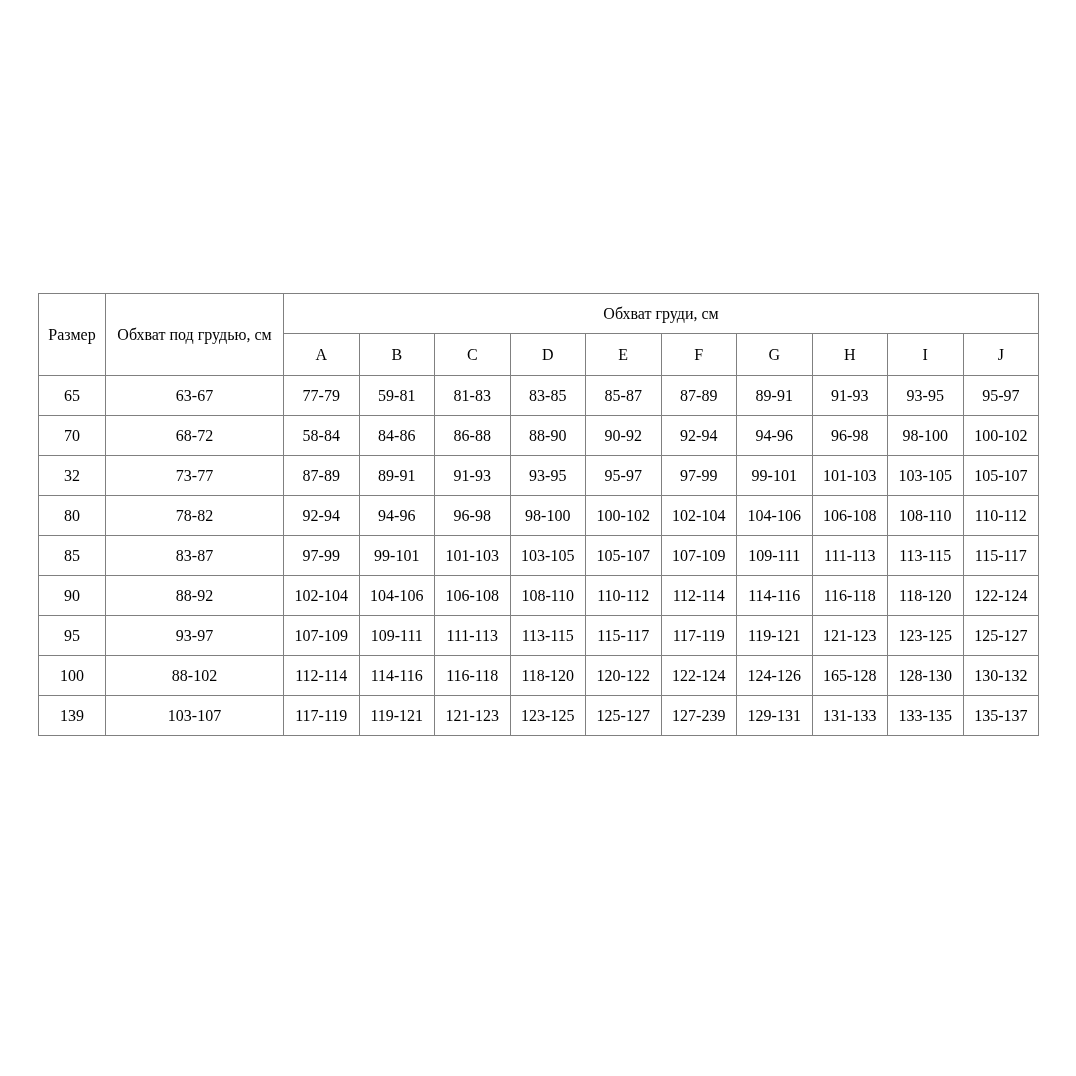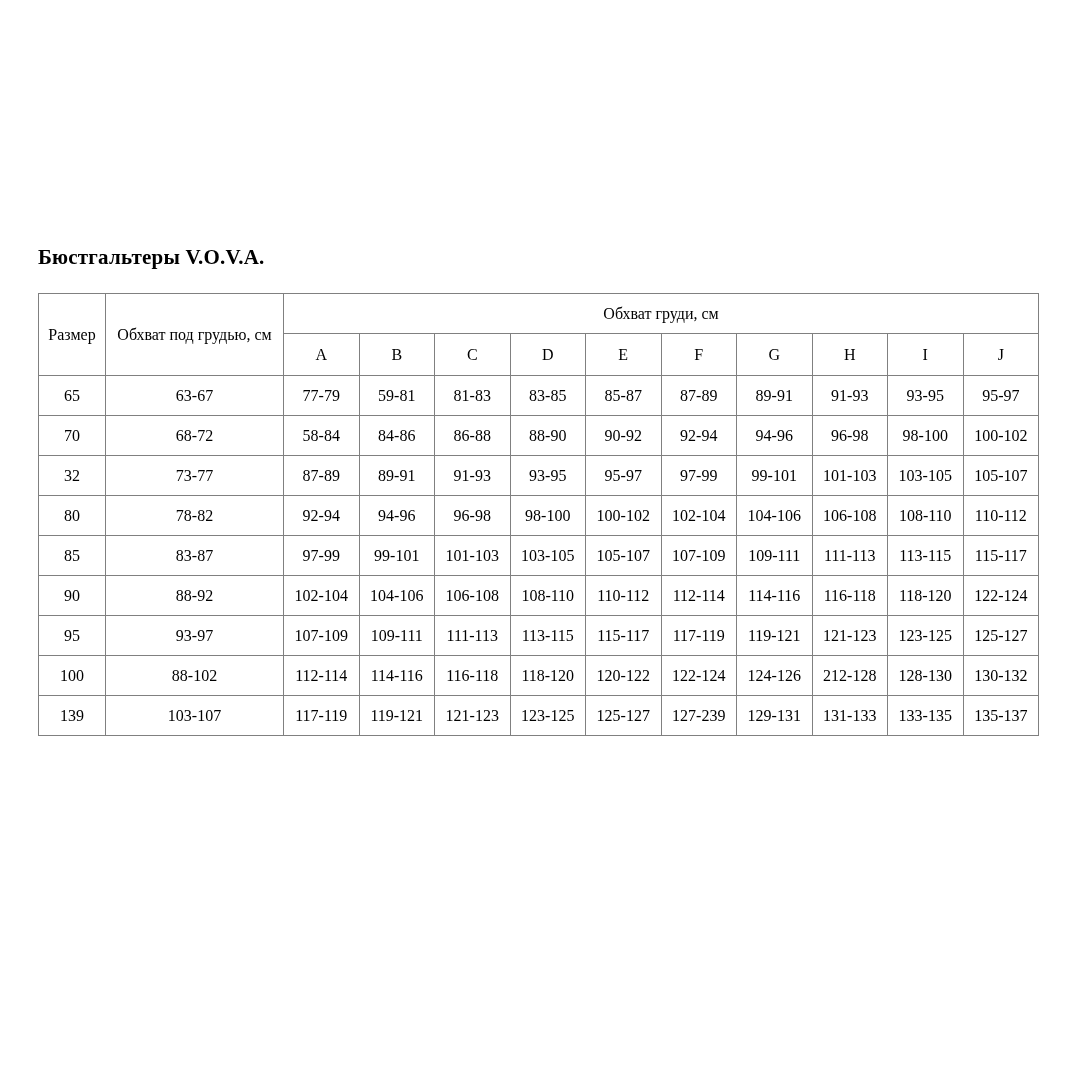--- a/index.html
+++ b/index.html
@@ -48,21 +48,20 @@
   tr.data-row           { height: 40px; }
   col.col-size     { width: 67px; }
   col.col-underbust{ width: 178px; }
   col.col-cup      { width: 75.5px; }
 </style>
 </head>
 <body>
 
 <div class="page">
 
-  <h1 class="page-title">Бюстгальтеры V.O.V.A.</h1>
 
   <table class="size-table">
     <colgroup>
       <col class="col-size">
       <col class="col-underbust">
       <col class="col-cup">
         <col class="col-cup">
         <col class="col-cup">
         <col class="col-cup">
         <col class="col-cup">
@@ -193,21 +192,21 @@
         <tr class="data-row">
           <td>100</td>
           <td>88-102</td>
           <td>112-114</td>
           <td>114-116</td>
           <td>116-118</td>
           <td>118-120</td>
           <td>120-122</td>
           <td>122-124</td>
           <td>124-126</td>
-          <td>212-128</td>
+          <td>165-128</td>
           <td>128-130</td>
           <td>130-132</td>
         </tr>
         <tr class="data-row">
           <td>139</td>
           <td>103-107</td>
           <td>117-119</td>
           <td>119-121</td>
           <td>121-123</td>
           <td>123-125</td>

